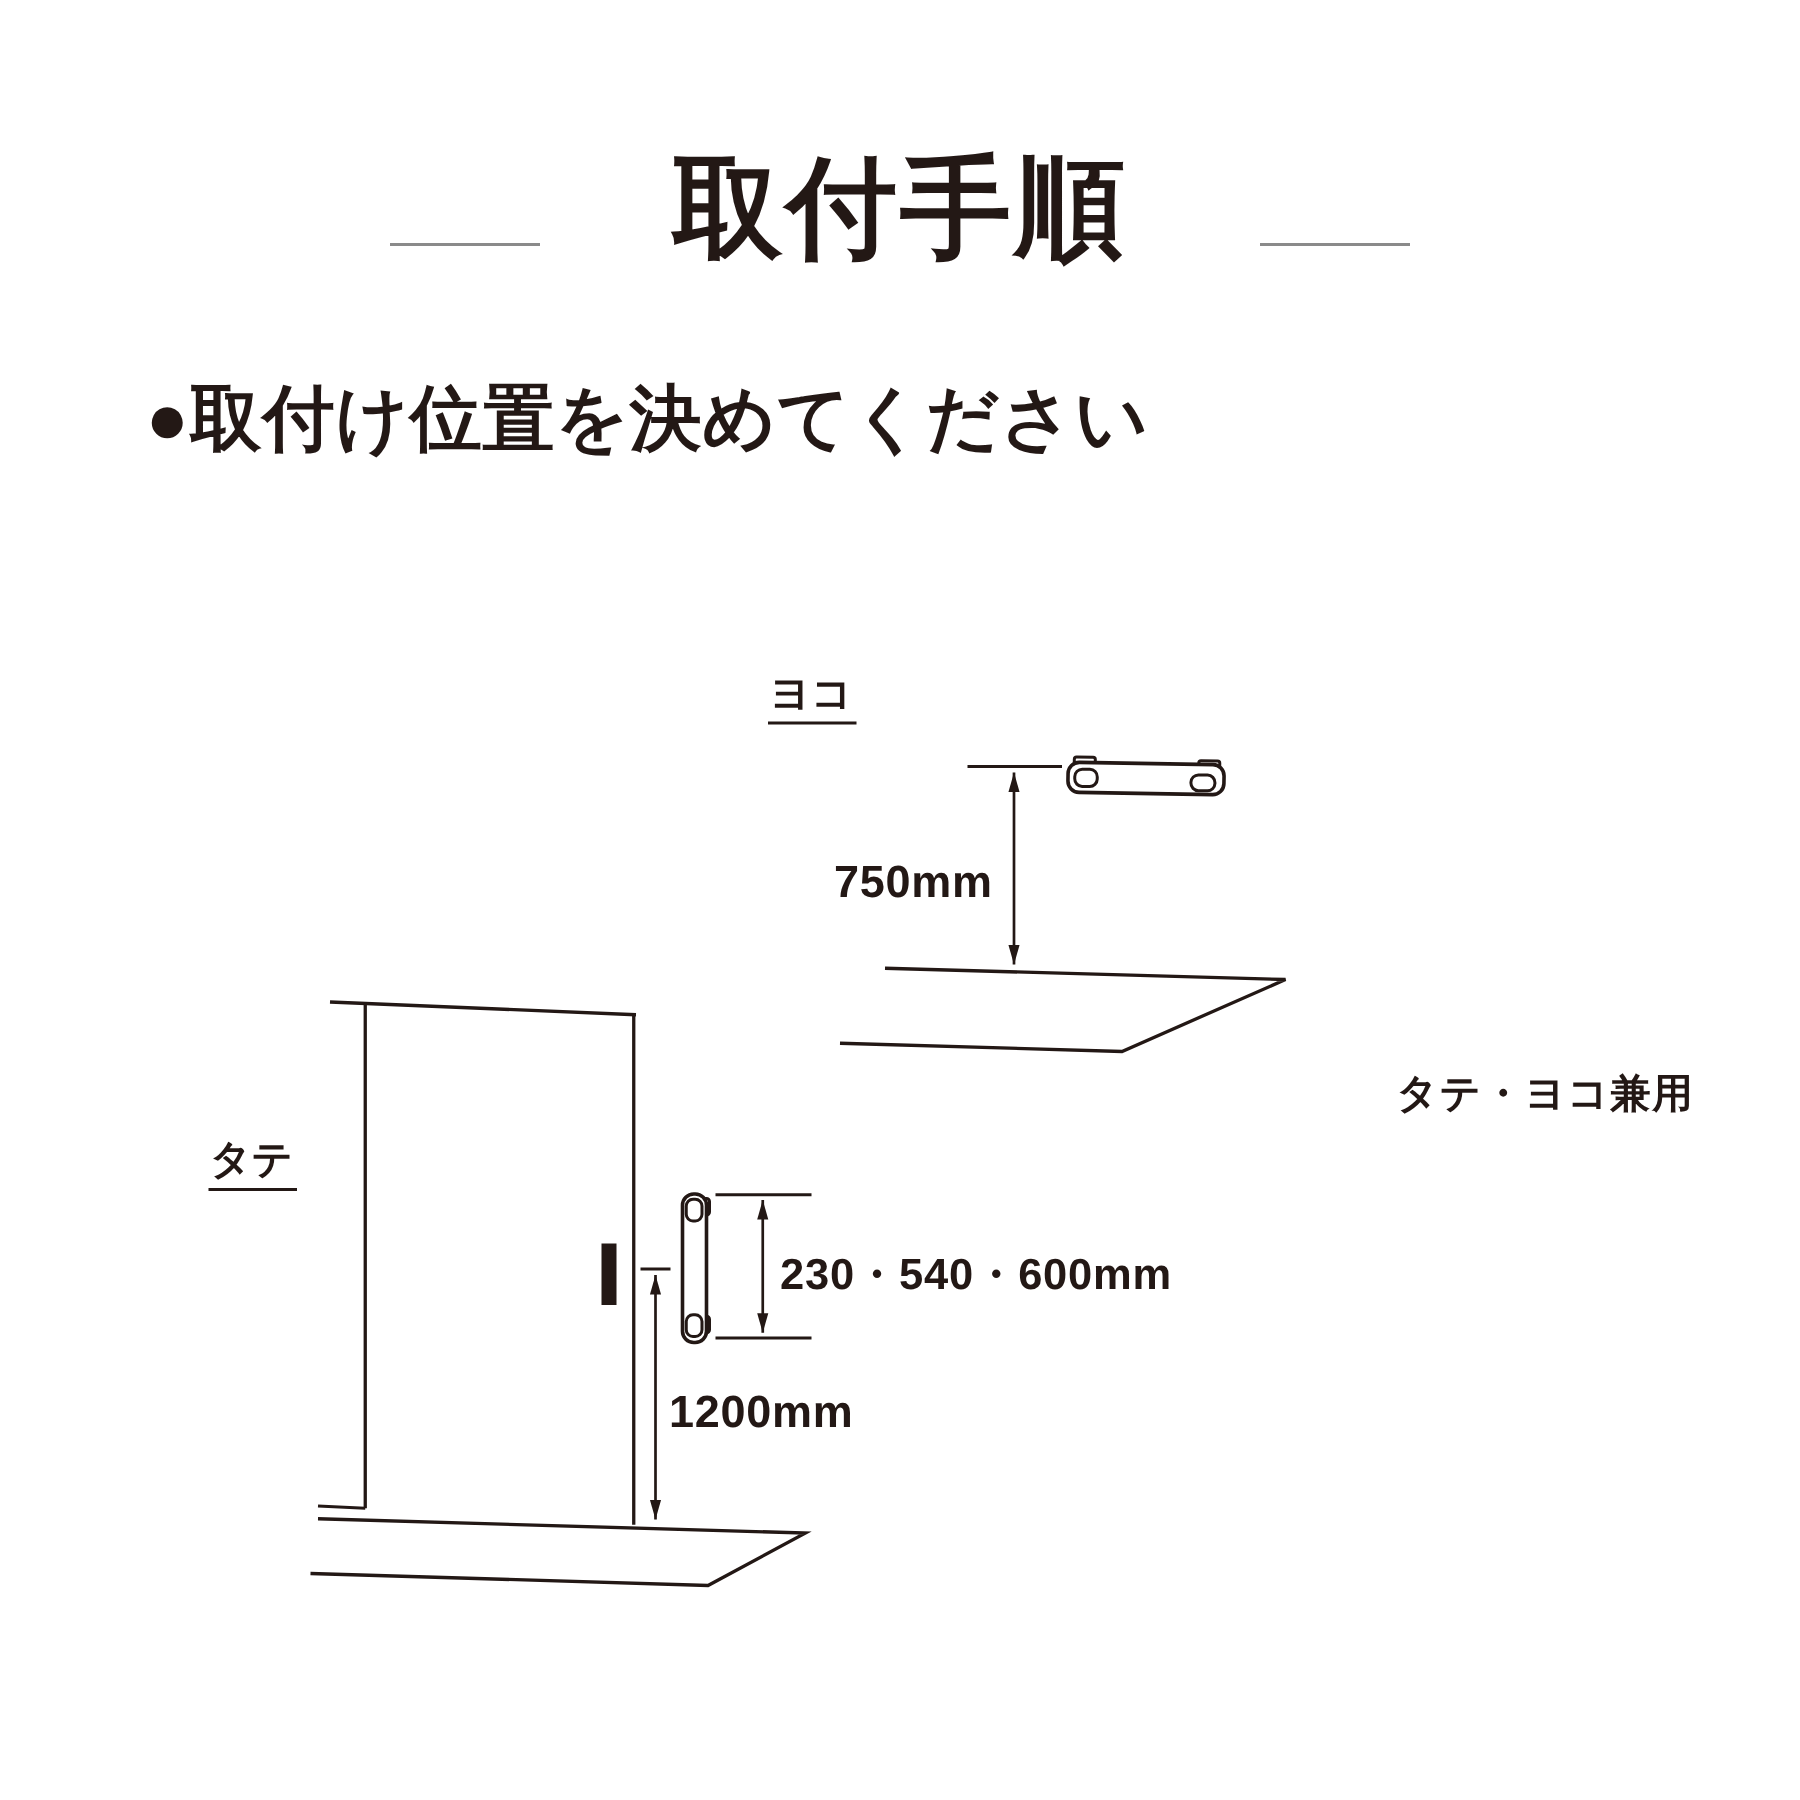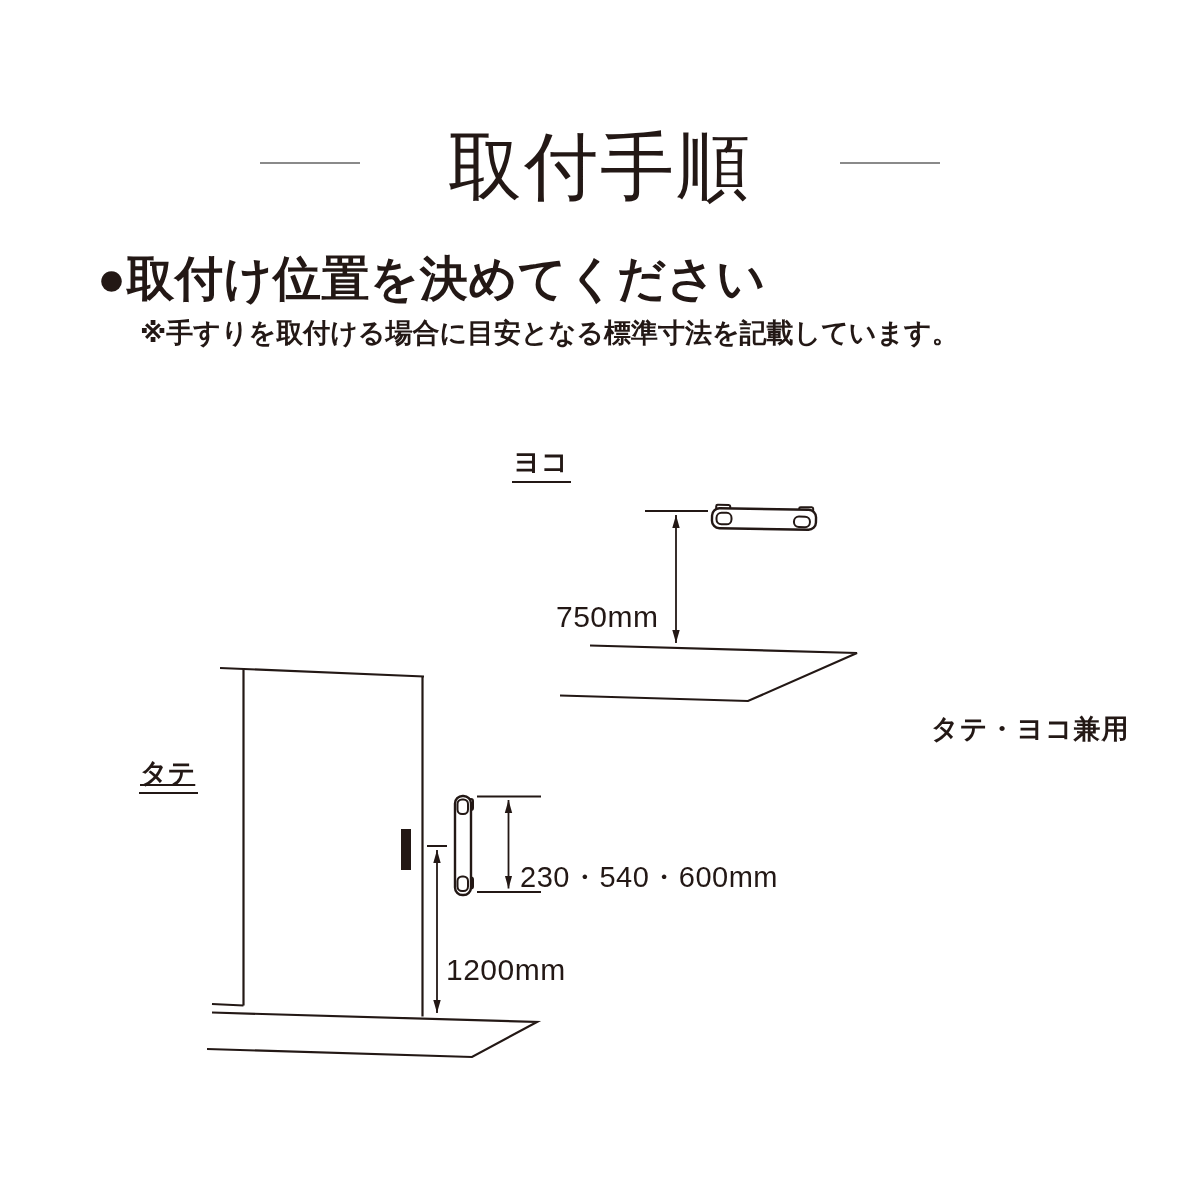--- a/index.html
+++ b/index.html
@@ -3,61 +3,60 @@
 <meta charset="utf-8">
 <style>
   html,body{margin:0;padding:0;}
   body{
     width:1200px;height:1200px;position:relative;background:#ffffff;overflow:hidden;
     font-family:"Liberation Sans","DejaVu Sans",sans-serif;color:#231815;
   }
   .abs{position:absolute;}
   
   .title{
-    left:0;top:126px;width:1200px;text-align:center;
-    font-size:74px;font-weight:400;letter-spacing:2px;line-height:1.1;
+    left:0;top:98px;width:1200px;text-align:center;
+    font-size:74px;font-weight:700;letter-spacing:2px;line-height:1.1;
   }
   .title-line{height:2px;background:#8a8a8a;width:100px;top:162px;}
   .title-line.left{left:260px;}
   .title-line.right{left:840px;}
   
   .heading{
     left:97px;top:247px;font-size:48px;font-weight:700;letter-spacing:0.5px;white-space:nowrap;
   }
   
   .notes{left:140px;top:318px;font-size:27px;font-weight:700;line-height:31.5px;white-space:nowrap;}
   .notes .line2{padding-left:27px;}
   
   .orient-label{
     font-size:27px;font-weight:700;line-height:1.1;
     border-bottom:2px solid #231815;padding:0 3px 3px 1px;text-align:center;
   }
   .label-yoko{left:512px;top:448px;}
-  .label-tate{left:139px;top:759px;text-decoration:underline;}
+  .label-tate{left:139px;top:759px;}
   
-  .dim{font-weight:400;white-space:nowrap;letter-spacing:0.5px;margin-top:28px;}
+  .dim{font-weight:700;white-space:nowrap;letter-spacing:0.5px;}
   .dim-750{left:556px;top:572px;font-size:30px;}
   .dim-230{left:520px;top:830px;font-size:29px;}
   .dim-1200{left:446px;top:925px;font-size:30px;}
   
   .caption{left:931px;top:711px;font-size:27px;font-weight:700;letter-spacing:1px;white-space:nowrap;}
   svg{position:absolute;left:0;top:0;}
 </style>
 </head>
 <body>
 
 <div class="abs title-line left"></div>
 <div class="abs title-line right"></div>
 
 <div class="abs title">取付手順</div>
 
 <div class="abs heading">●取付け位置を決めてください</div>
 
 <div class="abs notes">
-  <div class="line1">※手すりを取付ける場合に目安となる標準寸法を記載しています。</div>
 </div>
 
 <svg width="1200" height="1200" viewBox="0 0 1200 1200">
   <defs>
     <marker id="ah" markerWidth="14" markerHeight="9" refX="13" refY="4.5" orient="auto-start-reverse" markerUnits="userSpaceOnUse">
       <polygon points="0,0.8 13,4.5 0,8.2" fill="#231815"></polygon>
     </marker>
   </defs>
 
   <g stroke="#231815" fill="none">

